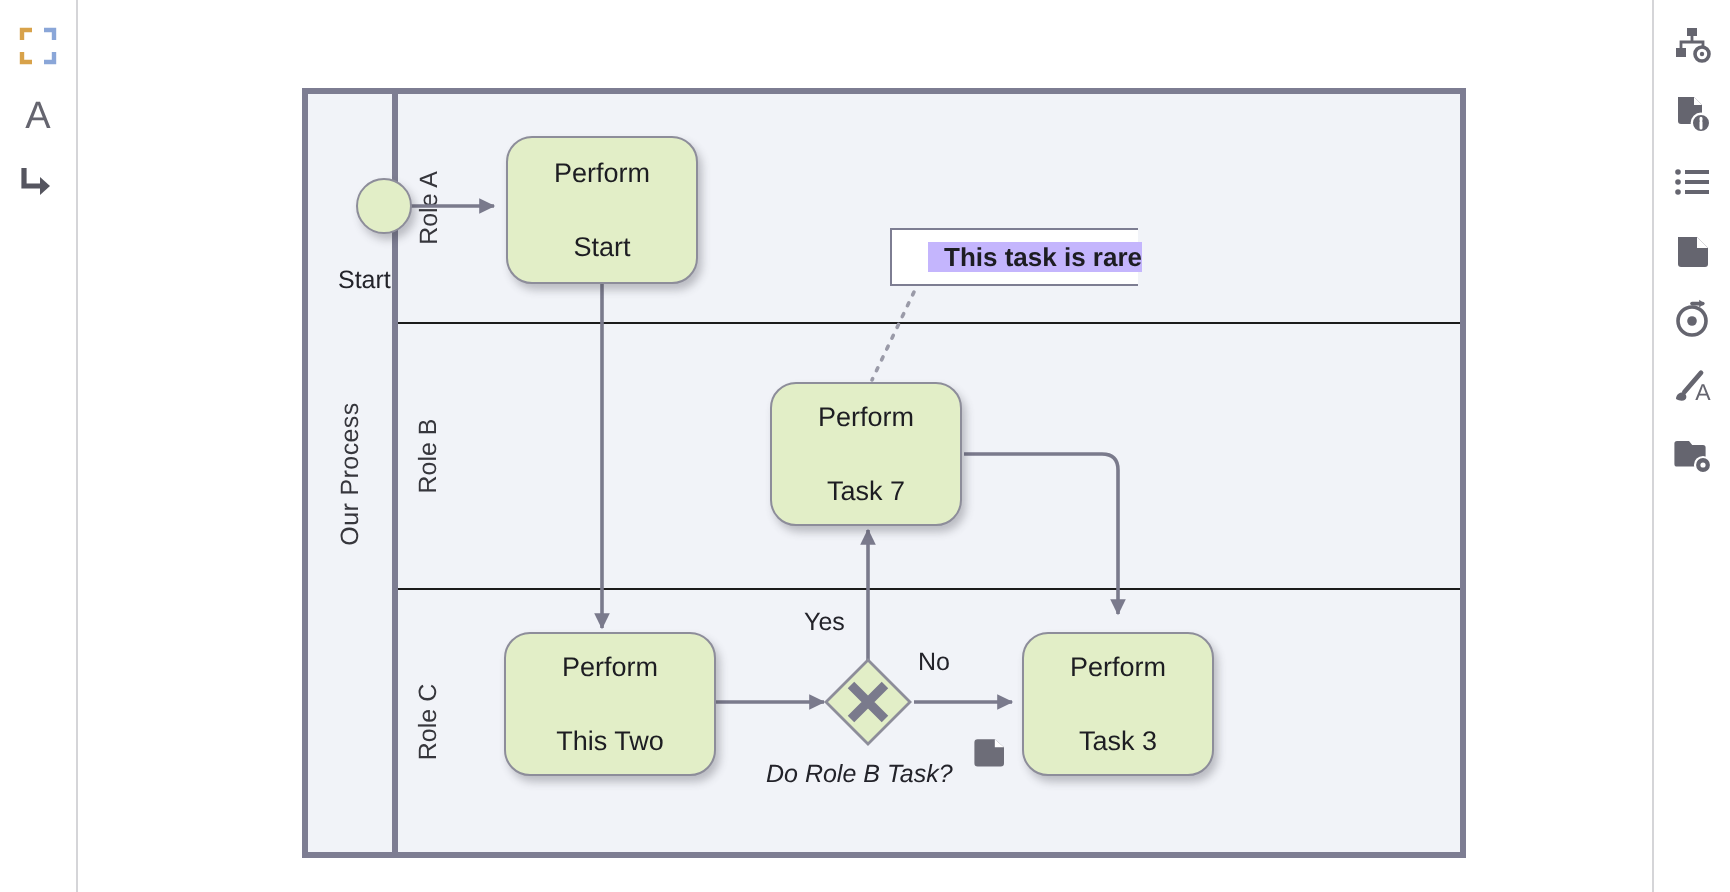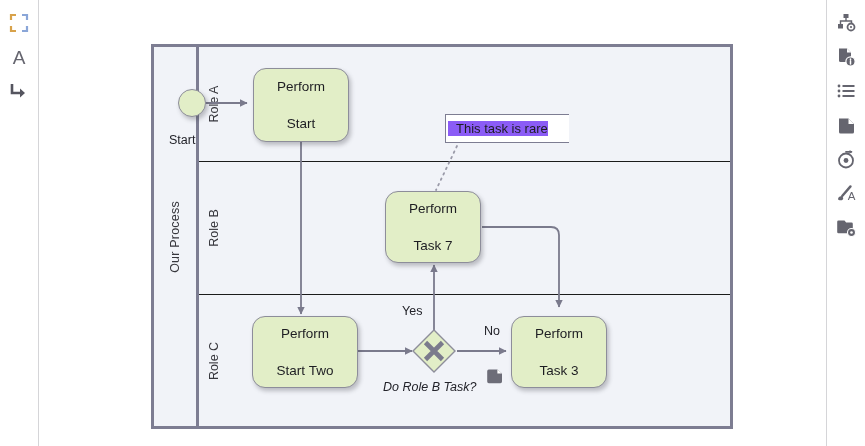--- a/index.html
+++ b/index.html
@@ -188,23 +188,24 @@
     box-sizing: border-box;
     display: flex;
     align-items: center;
     cursor: pointer;
   }
   #annotation span {
     font-size: 13px;
     color: #1d1d22;
     white-space: nowrap;
     padding-left: 8px;
-    background: #8b5cf6;
+    background: #c4b5fd;
     position: relative;
-    left: 2px;
+    left: 18px;
+    font-weight: bold;
   }
 
   
   #doc-badge {
     position: absolute;
     left: 448px;
     top: 369px;
     width: 17px;
     height: 15px;
     cursor: pointer;
@@ -311,38 +312,38 @@
         <span>Start</span>
       </div>
 
       <div class="task" style="left:346px; top:191px; width:96px; height:72px;">
         <span>Perform</span>
         <span>Task 7</span>
       </div>
 
       <div class="task" style="left:213px; top:316px; width:106px; height:72px;">
         <span>Perform</span>
-        <span>Start Two</span>
+        <span>This Two</span>
       </div>
 
       <div class="task" style="left:472px; top:316px; width:96px; height:72px;">
         <span>Perform</span>
         <span>Task 3</span>
       </div>
 
       <div class="gateway" style="left:372px; top:328px; width:46px; height:46px;">
         <svg width="46" height="46" viewBox="0 0 46 46">
           <path d="M23 2 L44 23 L23 44 L2 23 Z" fill="#e2eec7" stroke="#8d8d9a" stroke-width="1.4"></path>
           <path d="M14.5 14.5 L31.5 31.5 M31.5 14.5 L14.5 31.5" stroke="#7a7a8c" stroke-width="4.6" stroke-linecap="butt"></path>
         </svg>
       </div>
       <div class="shape-label" style="left:344px; top:380px;font-style:italic;">Do Role B Task?</div>
 
       <div class="flow-label" style="left:363px; top:304px;">Yes</div>
-      <div class="flow-label" style="left:420px; top:324px;margin-left:25px;">No</div>
+      <div class="flow-label" style="left:420px; top:324px;">No</div>
 
       <div id="annotation">
         <span>This task is rare</span>
       </div>
 
       <div id="doc-badge">
         <svg width="17" height="15" viewBox="0 0 17 15">
           <path d="M1.8 0.6 H10.4 L15 4.6 V12.6 A1.6 1.6 0 0 1 13.4 14.2 H1.8
                    A1.6 1.6 0 0 1 0.2 12.6 V2.2 A1.6 1.6 0 0 1 1.8 0.6 Z" fill="#6d6d78"></path>
           <path d="M10.4 0.6 L15 4.6 H10.4 Z" fill="#ffffff"></path>

